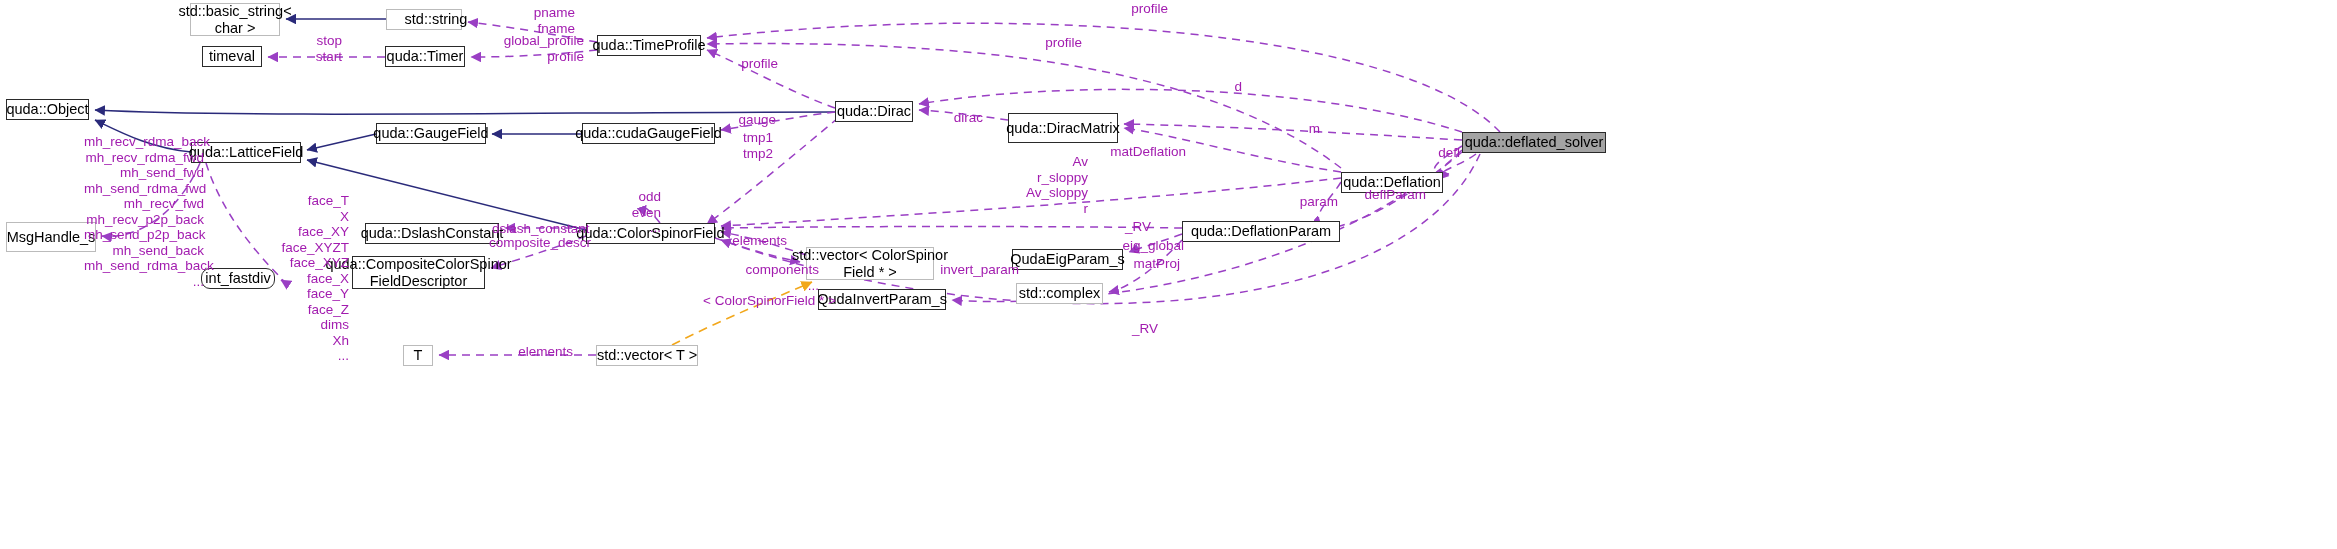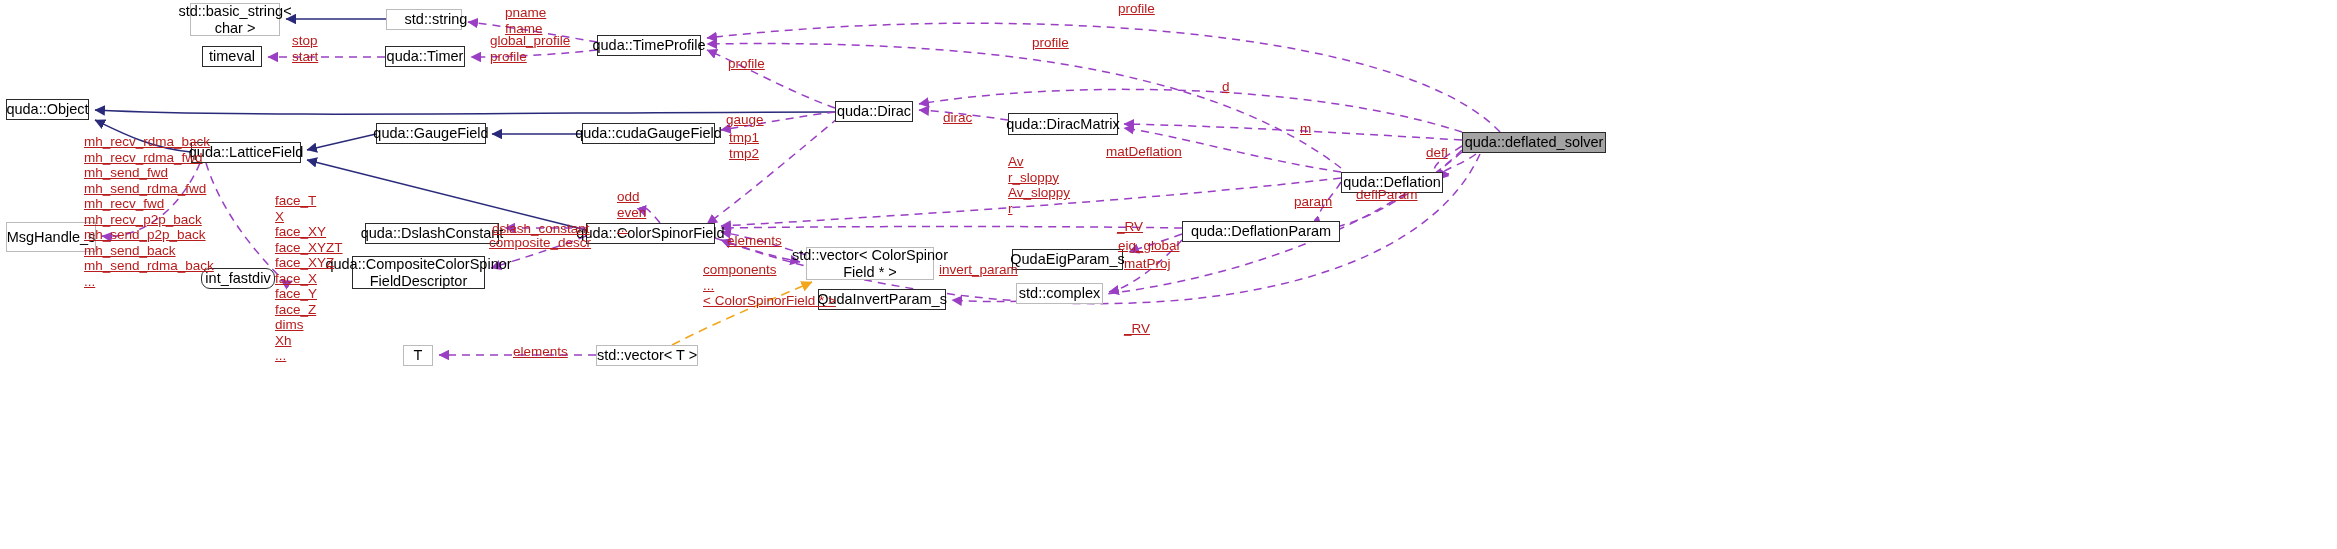--- a/index.html
+++ b/index.html
@@ -47,25 +47,24 @@
   }
   
   .node.focus {
     border: 1.6px solid #2a2a2a;
     background: #a3a3a3;
   }
   .edge-label {
     position: absolute;
     font-size: 13.5px;
     line-height: 1.15;
-    color: #b91c1c;
-    text-align: left;
+    color: #a21caf;
+    text-align: right;
     white-space: pre;
     background: transparent;
-    text-decoration: underline;
   }
 </style>
 </head>
 <body>
 
 <div id="diagram">
 
   <svg id="edge-layer" viewBox="0 0 2337 549" width="2337" height="549" xmlns="http://www.w3.org/2000/svg">
     <defs>
       <marker id="arr-blue" viewBox="0 0 10 10" refX="9.5" refY="5" markerWidth="7" markerHeight="7" orient="auto-start-reverse">
@@ -167,21 +166,21 @@
 char &gt;</div>
       <div class="node light" style="left: 386px; top: 9px; width: 76px; height: 21px; padding-left: 28px;">std::string</div>
       <div class="node solid" style="left: 202px; top: 46px; width: 60px; height: 21px;">timeval</div>
       <div class="node solid" style="left: 385px; top: 46px; width: 80px; height: 21px;">quda::Timer</div>
       <div class="node solid" style="left: 597px; top: 35px; width: 104px; height: 21px;">quda::TimeProfile</div>
       <div class="node solid" style="left: 6px; top: 99px; width: 83px; height: 21px;">quda::Object</div>
       <div class="node solid" style="left: 191px; top: 142px; width: 110px; height: 21px;">quda::LatticeField</div>
       <div class="node solid" style="left: 376px; top: 123px; width: 110px; height: 21px;">quda::GaugeField</div>
       <div class="node solid" style="left: 582px; top: 123px; width: 133px; height: 21px;">quda::cudaGaugeField</div>
       <div class="node solid" style="left: 835px; top: 101px; width: 78px; height: 21px;">quda::Dirac</div>
-      <div class="node solid" style="left: 1008px; top: 113px; width: 110px; height: 22px;">quda::DiracMatrix</div>
+      <div class="node solid" style="left: 1008px; top: 113px; width: 110px; height: 30px;">quda::DiracMatrix</div>
       <div class="node solid" style="left: 1341px; top: 164px; width: 102px; height: 21px; margin-top: 8px;">quda::Deflation</div>
       <div class="node solid" style="left: 1182px; top: 221px; width: 158px; height: 21px;">quda::DeflationParam</div>
       <div class="node solid" style="left: 1012px; top: 249px; width: 111px; height: 21px;">QudaEigParam_s</div>
       <div class="node light" style="left: 1016px; top: 283px; width: 87px; height: 21px;">std::complex</div>
       <div class="node light" style="left: 6px; top: 222px; width: 90px; height: 30px;">MsgHandle_s</div>
       <div class="node solid" style="left: 201px; top: 268px; width: 74px; height: 21px; border-radius: 9px;">int_fastdiv</div>
       <div class="node solid" style="left: 365px; top: 223px; width: 134px; height: 21px;">quda::DslashConstant</div>
       <div class="node solid" style="left: 352px; top: 256px; width: 133px; height: 33px;">quda::CompositeColorSpinor
 FieldDescriptor</div>
       <div class="node solid" style="left: 586px; top: 223px; width: 129px; height: 21px;">quda::ColorSpinorField</div>

